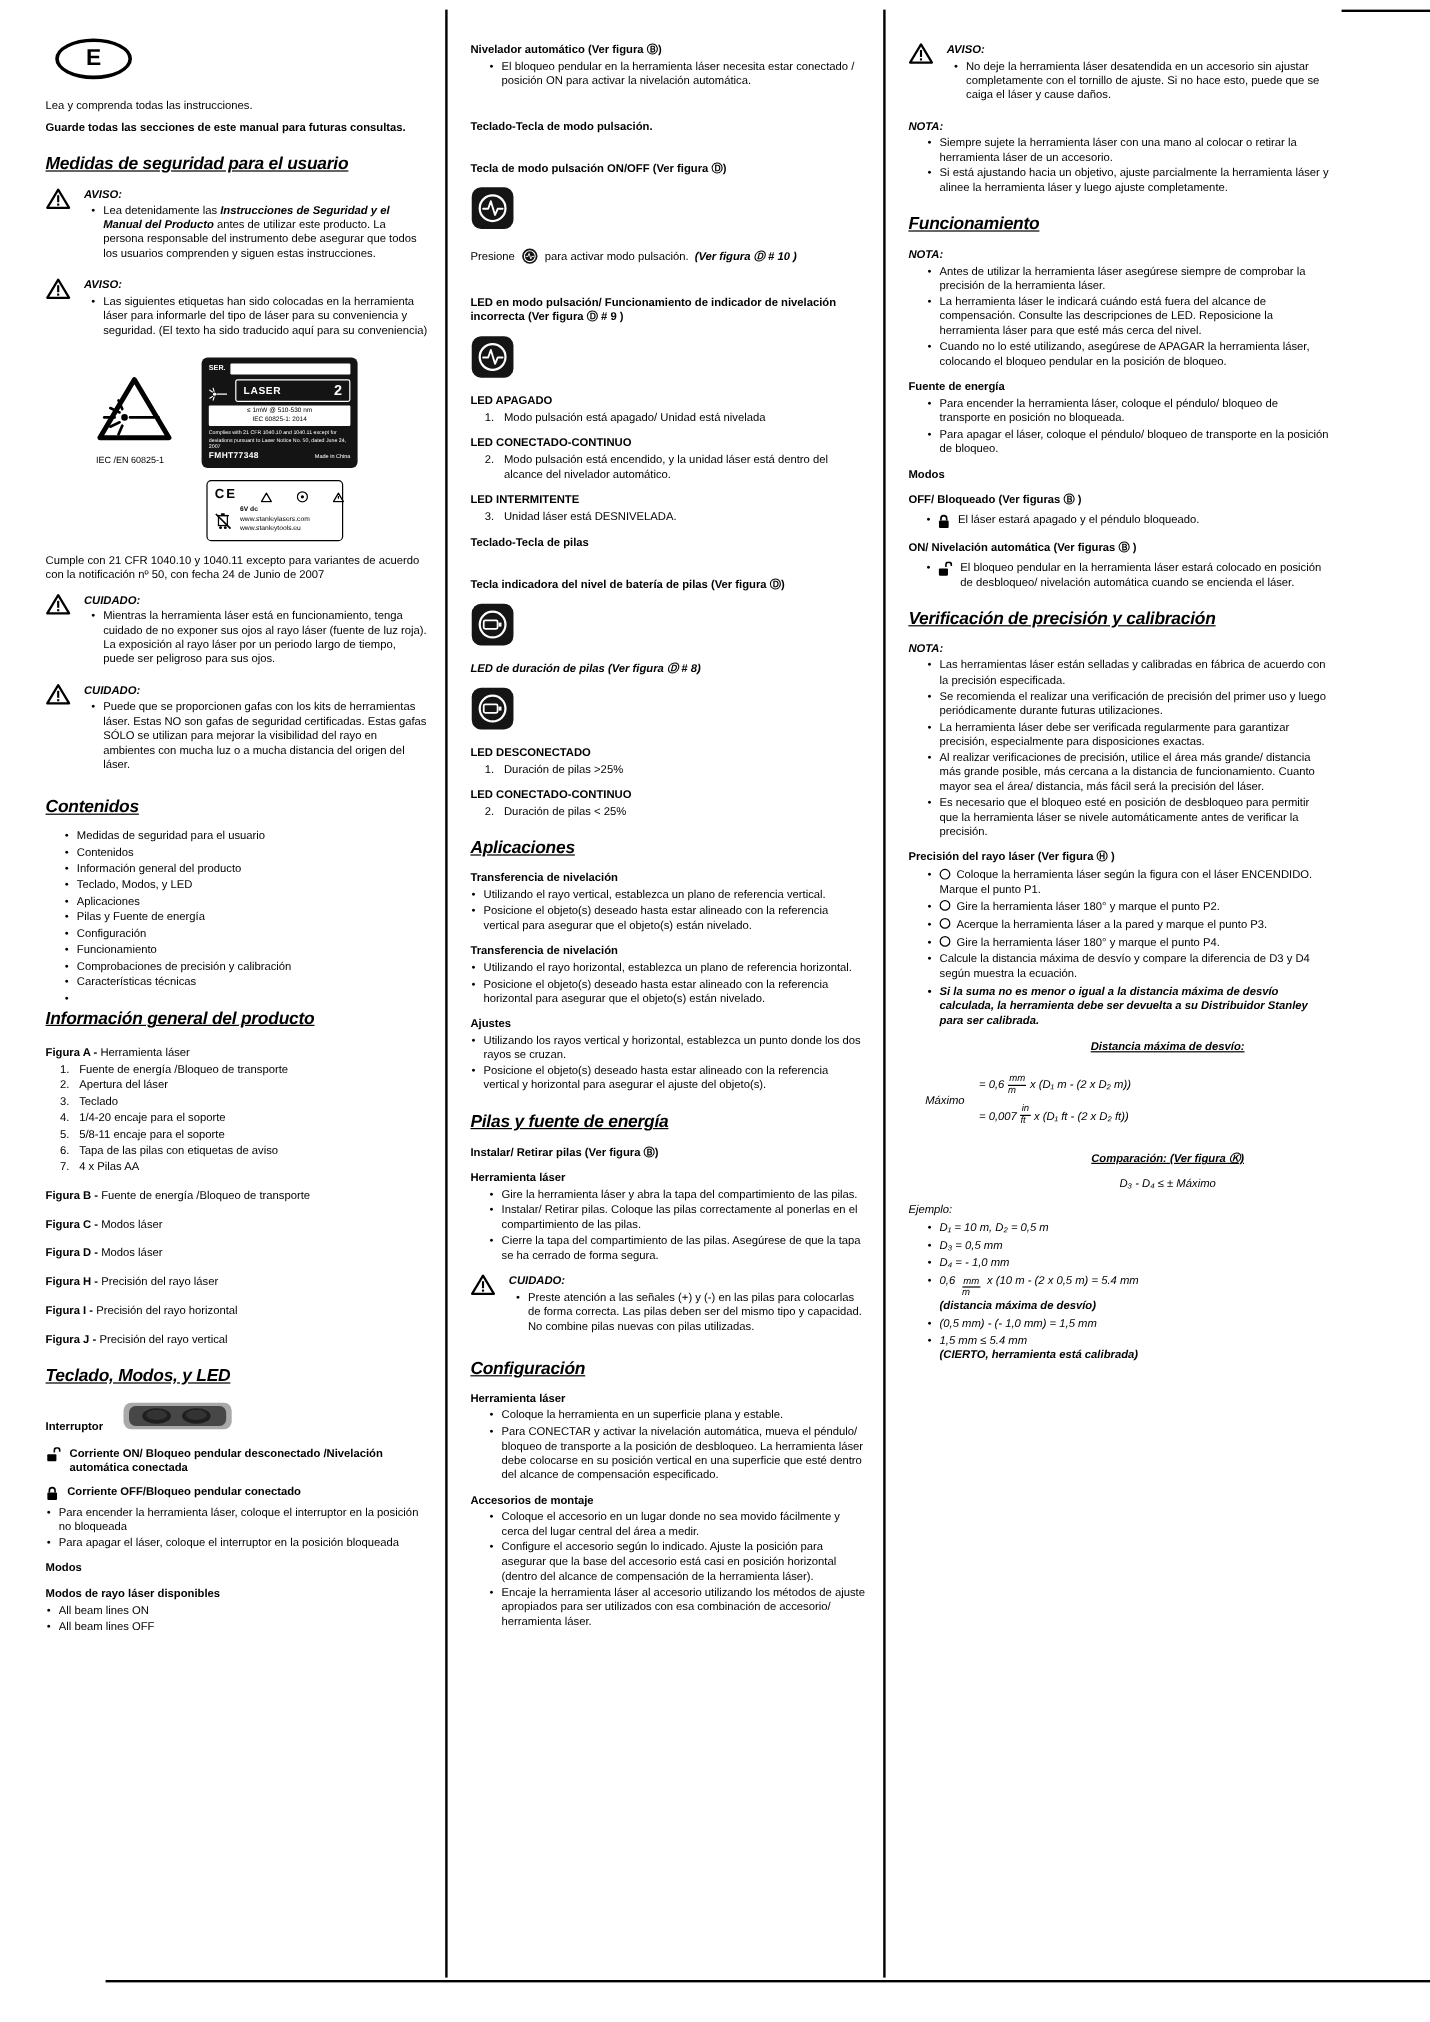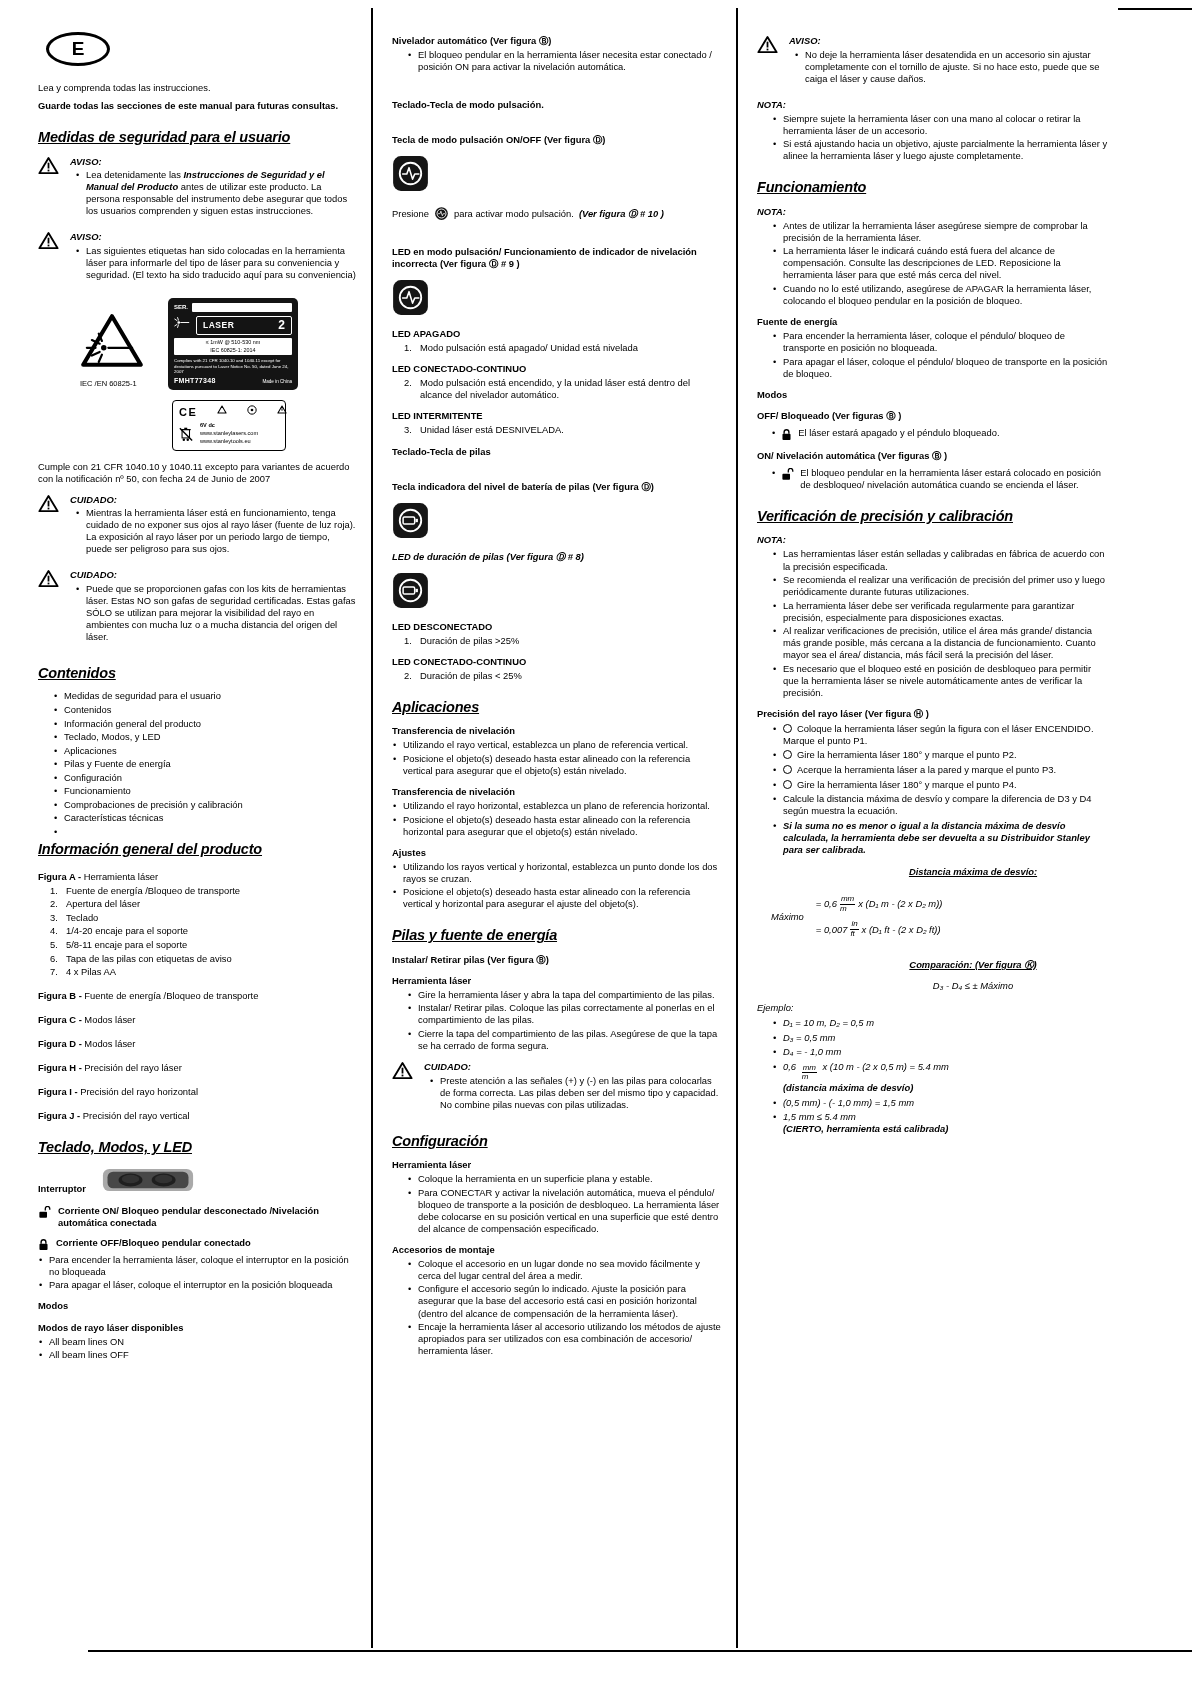--- a/index.html
+++ b/index.html
@@ -86,31 +86,31 @@
 ul.ej li::before{content:"•";position:absolute;left:0}
 .ej-note{font-weight:bold}
 
 .laser-figure{display:flex;gap:24px;margin:12px 0 10px 42px;align-items:flex-start}
 .hazard{display:flex;flex-direction:column;align-items:flex-start;margin-top:14px}
 .hazard .cap{font-size:7.5px;margin-top:10px;white-space:nowrap}
 .labels{width:130px}
 .label-black{background:#141414;color:#fff;border-radius:5px;padding:5px 6px 4px}
 .ser-row{display:flex;align-items:center;gap:4px;font-size:6px;font-weight:bold}
 .ser-box{flex:1;height:9px;background:#fff;border-radius:1px}
-.laser-row{display:flex;align-items:flex-start;gap:6px;margin:4px 0 3px}
+.laser-row{display:flex;align-items:flex-end;gap:6px;margin:4px 0 3px}
 .laser-class-box{flex:1;border:1.5px solid #fff;border-radius:2px;display:flex;align-items:center;justify-content:space-between;padding:1px 6px;font-weight:bold}
 .laser-word{font-size:8.5px;letter-spacing:.5px}
 .laser-2{font-size:12px}
 .spec-panel{background:#fff;color:#000;padding:1px 2px;font-size:5.4px;text-align:center;line-height:1.35;border-radius:1px}
 .complies{font-size:4.4px;line-height:1.3;margin-top:3px}
 .model-row{display:flex;justify-content:space-between;align-items:baseline;margin-top:2px}
 .model{font-size:7px;font-weight:bold;letter-spacing:.3px}
 .made{font-size:4.6px}
 .label-ce{border:1.3px solid #000;border-radius:4px;margin-top:10px;padding:4px 6px;width:114px;margin-left:4px}
-.ce-row{display:flex;align-items:flex-start;gap:20px}
+.ce-row{display:flex;align-items:flex-end;gap:20px}
 .ce-mark{font-size:11px;font-weight:bold;letter-spacing:1.5px}
 .ce-bottom{display:flex;gap:7px;margin-top:3px;align-items:center}
 .ce-texts{font-size:5.6px;line-height:1.4}
 .ce-texts .volt{font-weight:bold}
 </style>
 </head>
 <body>
 
 <div class="page">
   <div class="columns" id="columns">

